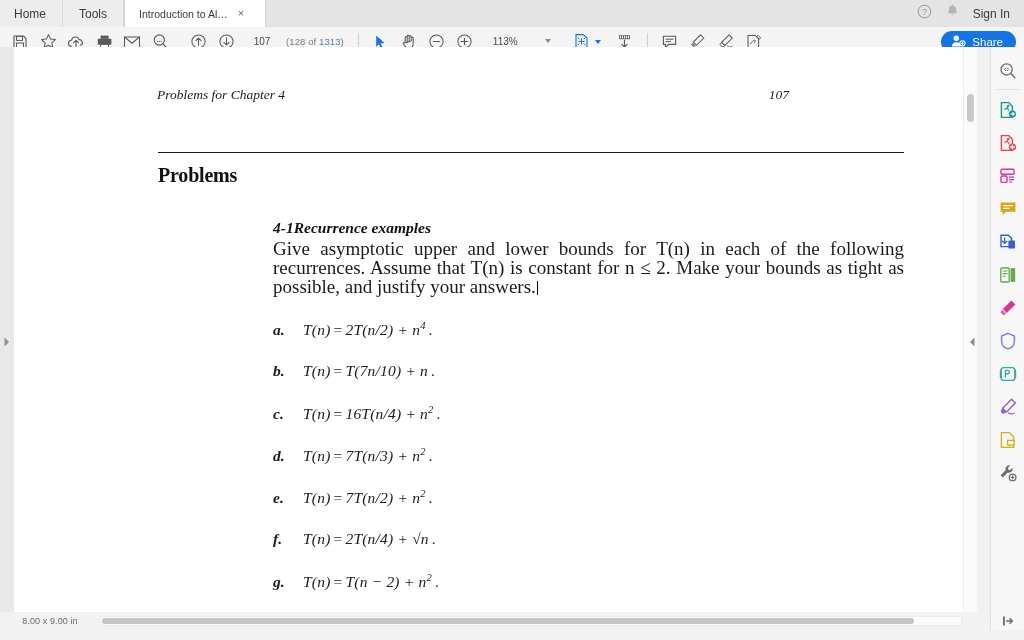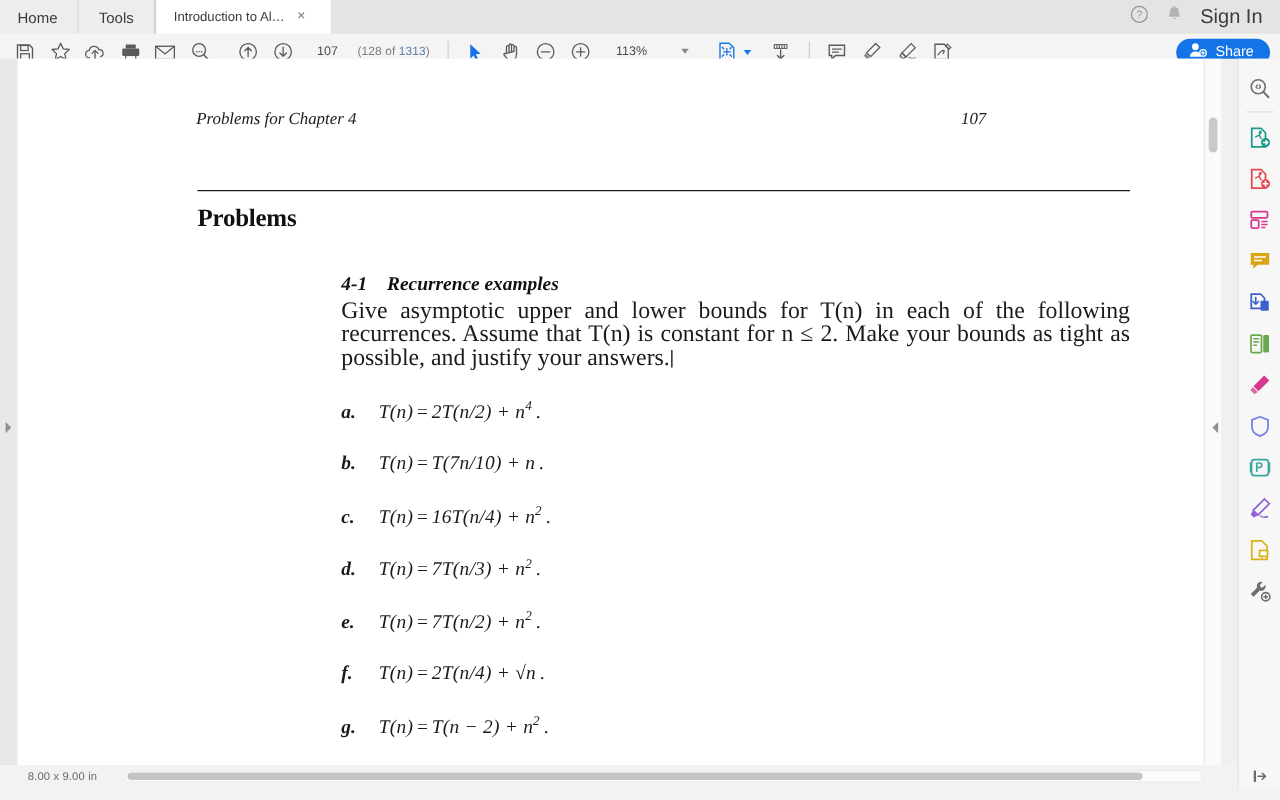--- a/index.html
+++ b/index.html
@@ -13,21 +13,21 @@
   #app {
     position: relative;
     width: 1024px; height: 640px;
     background: #f2f2f2;
   }
 
   
   .tabbar {
     position: absolute; top: 0; left: 0;
     width: 1024px; height: 27px;
-    background: #fef9c3;
+    background: #15803d;
     border-bottom: 1px solid #cfcfcf;
     display: flex; align-items: stretch;
   }
   .tab-static {
     display: flex; align-items: center;
     padding: 0 16px;
     font-size: 12px; color: #3b3b3b;
     background: #ededed;
     border-right: 1px solid #d8d8d8;
     cursor: default;
@@ -51,21 +51,21 @@
     cursor: pointer;
   }
   .tab-filler { flex: 1; background: #e4e4e4; }
 
   .topright {
     display: flex; align-items: center; gap: 14px;
     padding: 0 14px 0 8px;
     background: #e4e4e4;
   }
   .topright .sign-in {
-    font-size: 16px; color: #3b3b3b; cursor: pointer;
+    font-size: 12px; color: #3b3b3b; cursor: pointer;
   }
   .icon-help, .icon-bell { opacity: .65; display: block; }
 
   
   .toolbar {
     position: absolute; top: 27px; left: 0;
     width: 1024px; height: 30px;
     background: #f4f4f4;
     border-bottom: 1px solid #d6d6d6;
     display: flex; align-items: center;
@@ -185,21 +185,21 @@
     font-size: 20px;
     color: #111111;
     letter-spacing: -.2px;
   }
   .prob-title {
     position: absolute; left: 259px; top: 172px;
     font-family: "Liberation Serif", serif;
     font-weight: bold; font-style: italic;
     font-size: 15.5px; color: #111111;
   }
-  .prob-title .num { margin-right: 16px; }
+  .prob-title .num { }
   .prob-body {
     position: absolute; left: 259px; top: 192px;
     width: 631px;
     font-family: "Liberation Serif", serif;
     font-size: 19px;
     line-height: 19px;
     color: #1b1b1b;
     text-align: justify;
   }
   .prob-body .cursor {

